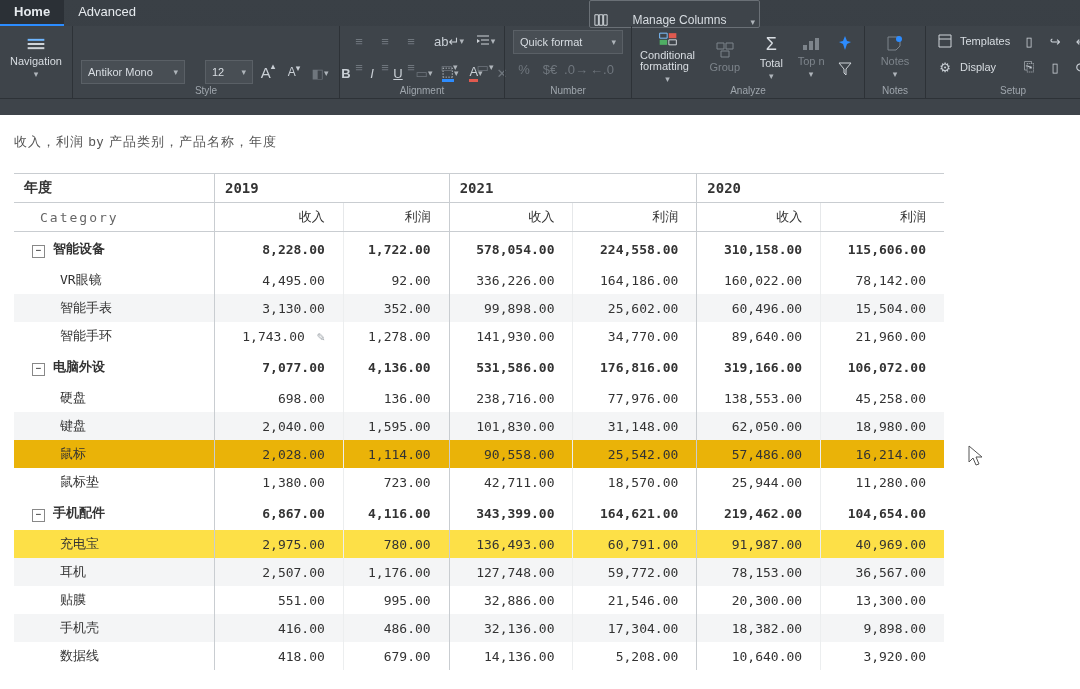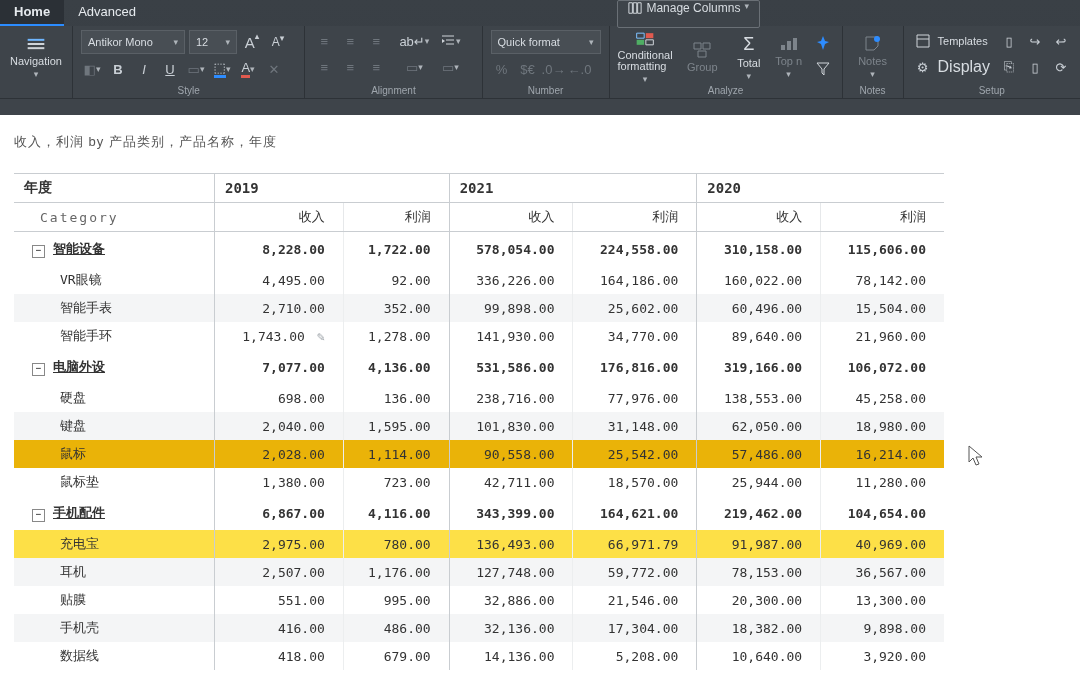--- a/index.html
+++ b/index.html
@@ -15,57 +15,57 @@
     --txt:#222;
   }
   html,body{margin:0;padding:0;font-family:"Segoe UI",Arial,sans-serif;background:#f0f0f0;color:var(--txt);}
   body{width:1080px;height:689px;overflow:hidden;background:var(--page-bg);position:relative;}
 
   
   .ribbon{background:linear-gradient(#3a4046,#383e44);color:var(--ribbon-txt);user-select:none;}
   .tabrow{display:flex;align-items:stretch;height:26px;font-size:13px;position:relative;}
   .tabrow .tab{padding:4px 14px 14px;cursor:pointer;color:#e6eaee;}
   .tabrow .tab.active{background:#2b3036;border-bottom:2px solid #2b8cff;font-weight:600;}
-  .manage-cols{position:absolute;right:320px;top:0;display:flex;align-items:flex-start;height:26px;padding:0 10px;border:1px solid #6a7076;border-radius:2px;background:#3e444a;font-size:12px;gap:4px;}
+  .manage-cols{position:absolute;right:320px;top:0;display:flex;align-items:flex-end;height:26px;padding:0 4px;border:1px solid #6a7076;border-radius:2px;background:#3e444a;font-size:12px;gap:24px;}
   .manage-cols svg{width:14px;height:14px;}
 
   .toolbar{display:flex;align-items:stretch;height:72px;background:#3e444a;}
   .group{display:flex;flex-direction:column;justify-content:space-between;padding:4px 8px 2px;border-right:1px solid #2d3237;position:relative;}
   .group-label{font-size:10px;color:var(--ribbon-txt-dim);text-align:center;padding-top:2px;padding-bottom:2px;position:absolute;left:0;right:0;bottom:0;}
   .group-body{display:flex;align-items:flex-start;gap:6px;height:54px;}
   .bigbtn{display:flex;flex-direction:column;align-items:center;justify-content:center;width:56px;height:54px;font-size:11px;color:var(--ribbon-txt);gap:2px;cursor:pointer;}
   .bigbtn svg{width:20px;height:18px;}
   .bigbtn.dim{color:#7d848b;}
   .vcol{display:flex;flex-direction:column;gap:4px;}
   .hrow{display:flex;align-items:center;gap:4px;}
   .iconbtn{width:22px;height:22px;display:flex;align-items:center;justify-content:center;cursor:pointer;color:#c9cfd5;font-size:13px;}
   .iconbtn.dim{color:#6f767d;}
   .select{display:flex;align-items:center;background:#484e54;border:1px solid #5a6066;height:22px;padding:0 6px;font-size:11px;gap:6px;min-width:90px;justify-content:space-between;}
-  .selectn{min-width:34px;}
+  .selectn{min-width:34px;margin-left:16px;}
   .caret{font-size:9px;color:#aeb4ba;}
 
   
   svg *{vector-effect:non-scaling-stroke;}
 
   
   .page{padding:18px 14px 0 14px;}
   .title{font-size:13px;letter-spacing:1px;color:#555;margin-bottom:22px;}
   table.report{border-collapse:collapse;width:930px;font-family:"Consolas","Menlo",monospace;font-size:13px;color:#333;}
   table.report th,table.report td{padding:3px 10px;height:22px;white-space:nowrap;}
   .year-head td,.year-head th{border-top:1px solid var(--grid-border);border-bottom:1px solid var(--grid-border);}
   .year-head th{font-weight:700;font-size:14px;text-align:left;padding:8px 10px;}
   .year-head .ycell{border-left:1px solid var(--grid-border);}
   .col-head td,.col-head th{border-bottom:1px solid var(--grid-border);}
   .col-head .cat{font-family:"Consolas",monospace;letter-spacing:2px;color:#666;padding-left:26px;}
   .col-head .mcell{text-align:right;border-left:1px solid #e6e8ea;padding-right:18px;}
   .col2sep{border-left:1px solid var(--grid-border) !important;}
   tbody tr.sub:nth-child(odd){background:#ffffff;}
   tbody tr.sub:nth-child(even){background:var(--row-alt);}
   tbody tr.grp{background:#fff;font-weight:700;}
-  tbody tr.grp td:first-child{padding-top:6px;padding-bottom:6px;text-decoration:underline;}
+  tbody tr.grp td:first-child{padding-top:6px;padding-bottom:6px;}
   tbody td.num{text-align:right;padding-right:18px;border-left:1px solid #eceeef;}
   tbody td.label{padding-left:46px;}
   tbody tr.grp td.label{padding-left:18px;}
   .expander{display:inline-block;width:11px;height:11px;border:1px solid #888;font-size:9px;line-height:9px;text-align:center;margin-right:8px;cursor:pointer;color:#555;}
   .editp{display:inline-block;width:14px;margin-left:6px;color:#9aa0a6;}
 
   
   .cursor{position:absolute;left:968px;top:445px;pointer-events:none;}
 </style>
 </head>
@@ -96,21 +96,21 @@
               <line x1="2" y1="8" x2="22" y2="8" stroke="#cfd4d9" stroke-width="2"></line>
               <line x1="2" y1="13" x2="22" y2="13" stroke="#cfd4d9" stroke-width="2"></line>
             </svg>
           <span>Navigation</span>
           <span class="caret">▾</span>
         </div>
       </div>
     </div>
 
     <div class="group" style="width:250px">
-      <div class="group-body" style="flex-direction:column;gap:4px;align-items:flex-start;">
+      <div class="group-body" style="gap:4px;align-items:flex-end;">
         <div class="hrow">
           <div class="select">
             <span>Antikor Mono</span>
               <span class="caret">▾</span>
           </div>
           <div class="select selectn">
             <span>12</span>
               <span class="caret">▾</span>
           </div>
           <div class="iconbtn" style="font-size:15px">A<span style="font-size:9px;position:relative;top:-6px">▴</span></div>
@@ -266,21 +266,21 @@
               </svg>
             </div>
           <span style="font-size:11px">Templates</span>
           <div style="flex:1"></div>
           <div class="iconbtn">▯</div>
           <div class="iconbtn">↪</div>
           <div class="iconbtn">↩</div>
         </div>
         <div class="hrow">
           <div class="iconbtn">⚙</div>
-          <span style="font-size:16px">Display</span>
+          <span style="font-size:11px">Display</span>
           <div style="flex:1"></div>
           <div class="iconbtn">⎘</div>
           <div class="iconbtn">▯</div>
           <div class="iconbtn">⟳</div>
         </div>
       </div>
       <div class="group-label">Setup</div>
     </div>
 
   </div>
@@ -323,21 +323,21 @@
           <td class="label">VR眼镜</td>
           <td class="num col2sep">4,495.00</td>
           <td class="num">92.00</td>
           <td class="num col2sep">336,226.00</td>
           <td class="num">164,186.00</td>
           <td class="num col2sep">160,022.00</td>
           <td class="num">78,142.00</td>
         </tr>
         <tr class="sub" style="background: var(--row-alt);">
           <td class="label">智能手表</td>
-          <td class="num col2sep">2,710.00</td>
+          <td class="num col2sep">3,130.00</td>
           <td class="num">352.00</td>
           <td class="num col2sep">99,898.00</td>
           <td class="num">25,602.00</td>
           <td class="num col2sep">60,496.00</td>
           <td class="num">15,504.00</td>
         </tr>
         <tr class="sub" style="background: rgb(255, 255, 255);">
           <td class="label">智能手环</td>
           <td class="num col2sep">1,743.00<span class="editp">✎</span></td>
           <td class="num">1,278.00</td>
@@ -398,21 +398,21 @@
           <td class="num col2sep">343,399.00</td>
           <td class="num">164,621.00</td>
           <td class="num col2sep">219,462.00</td>
           <td class="num">104,654.00</td>
         </tr>
         <tr class="sub" style="background: #fde047;">
           <td class="label">充电宝</td>
           <td class="num col2sep">2,975.00</td>
           <td class="num">780.00</td>
           <td class="num col2sep">136,493.00</td>
-          <td class="num">66,971.79</td>
+          <td class="num">60,791.00</td>
           <td class="num col2sep">91,987.00</td>
           <td class="num">40,969.00</td>
         </tr>
         <tr class="sub" style="background: var(--row-alt);">
           <td class="label">耳机</td>
           <td class="num col2sep">2,507.00</td>
           <td class="num">1,176.00</td>
           <td class="num col2sep">127,748.00</td>
           <td class="num">59,772.00</td>
           <td class="num col2sep">78,153.00</td>

